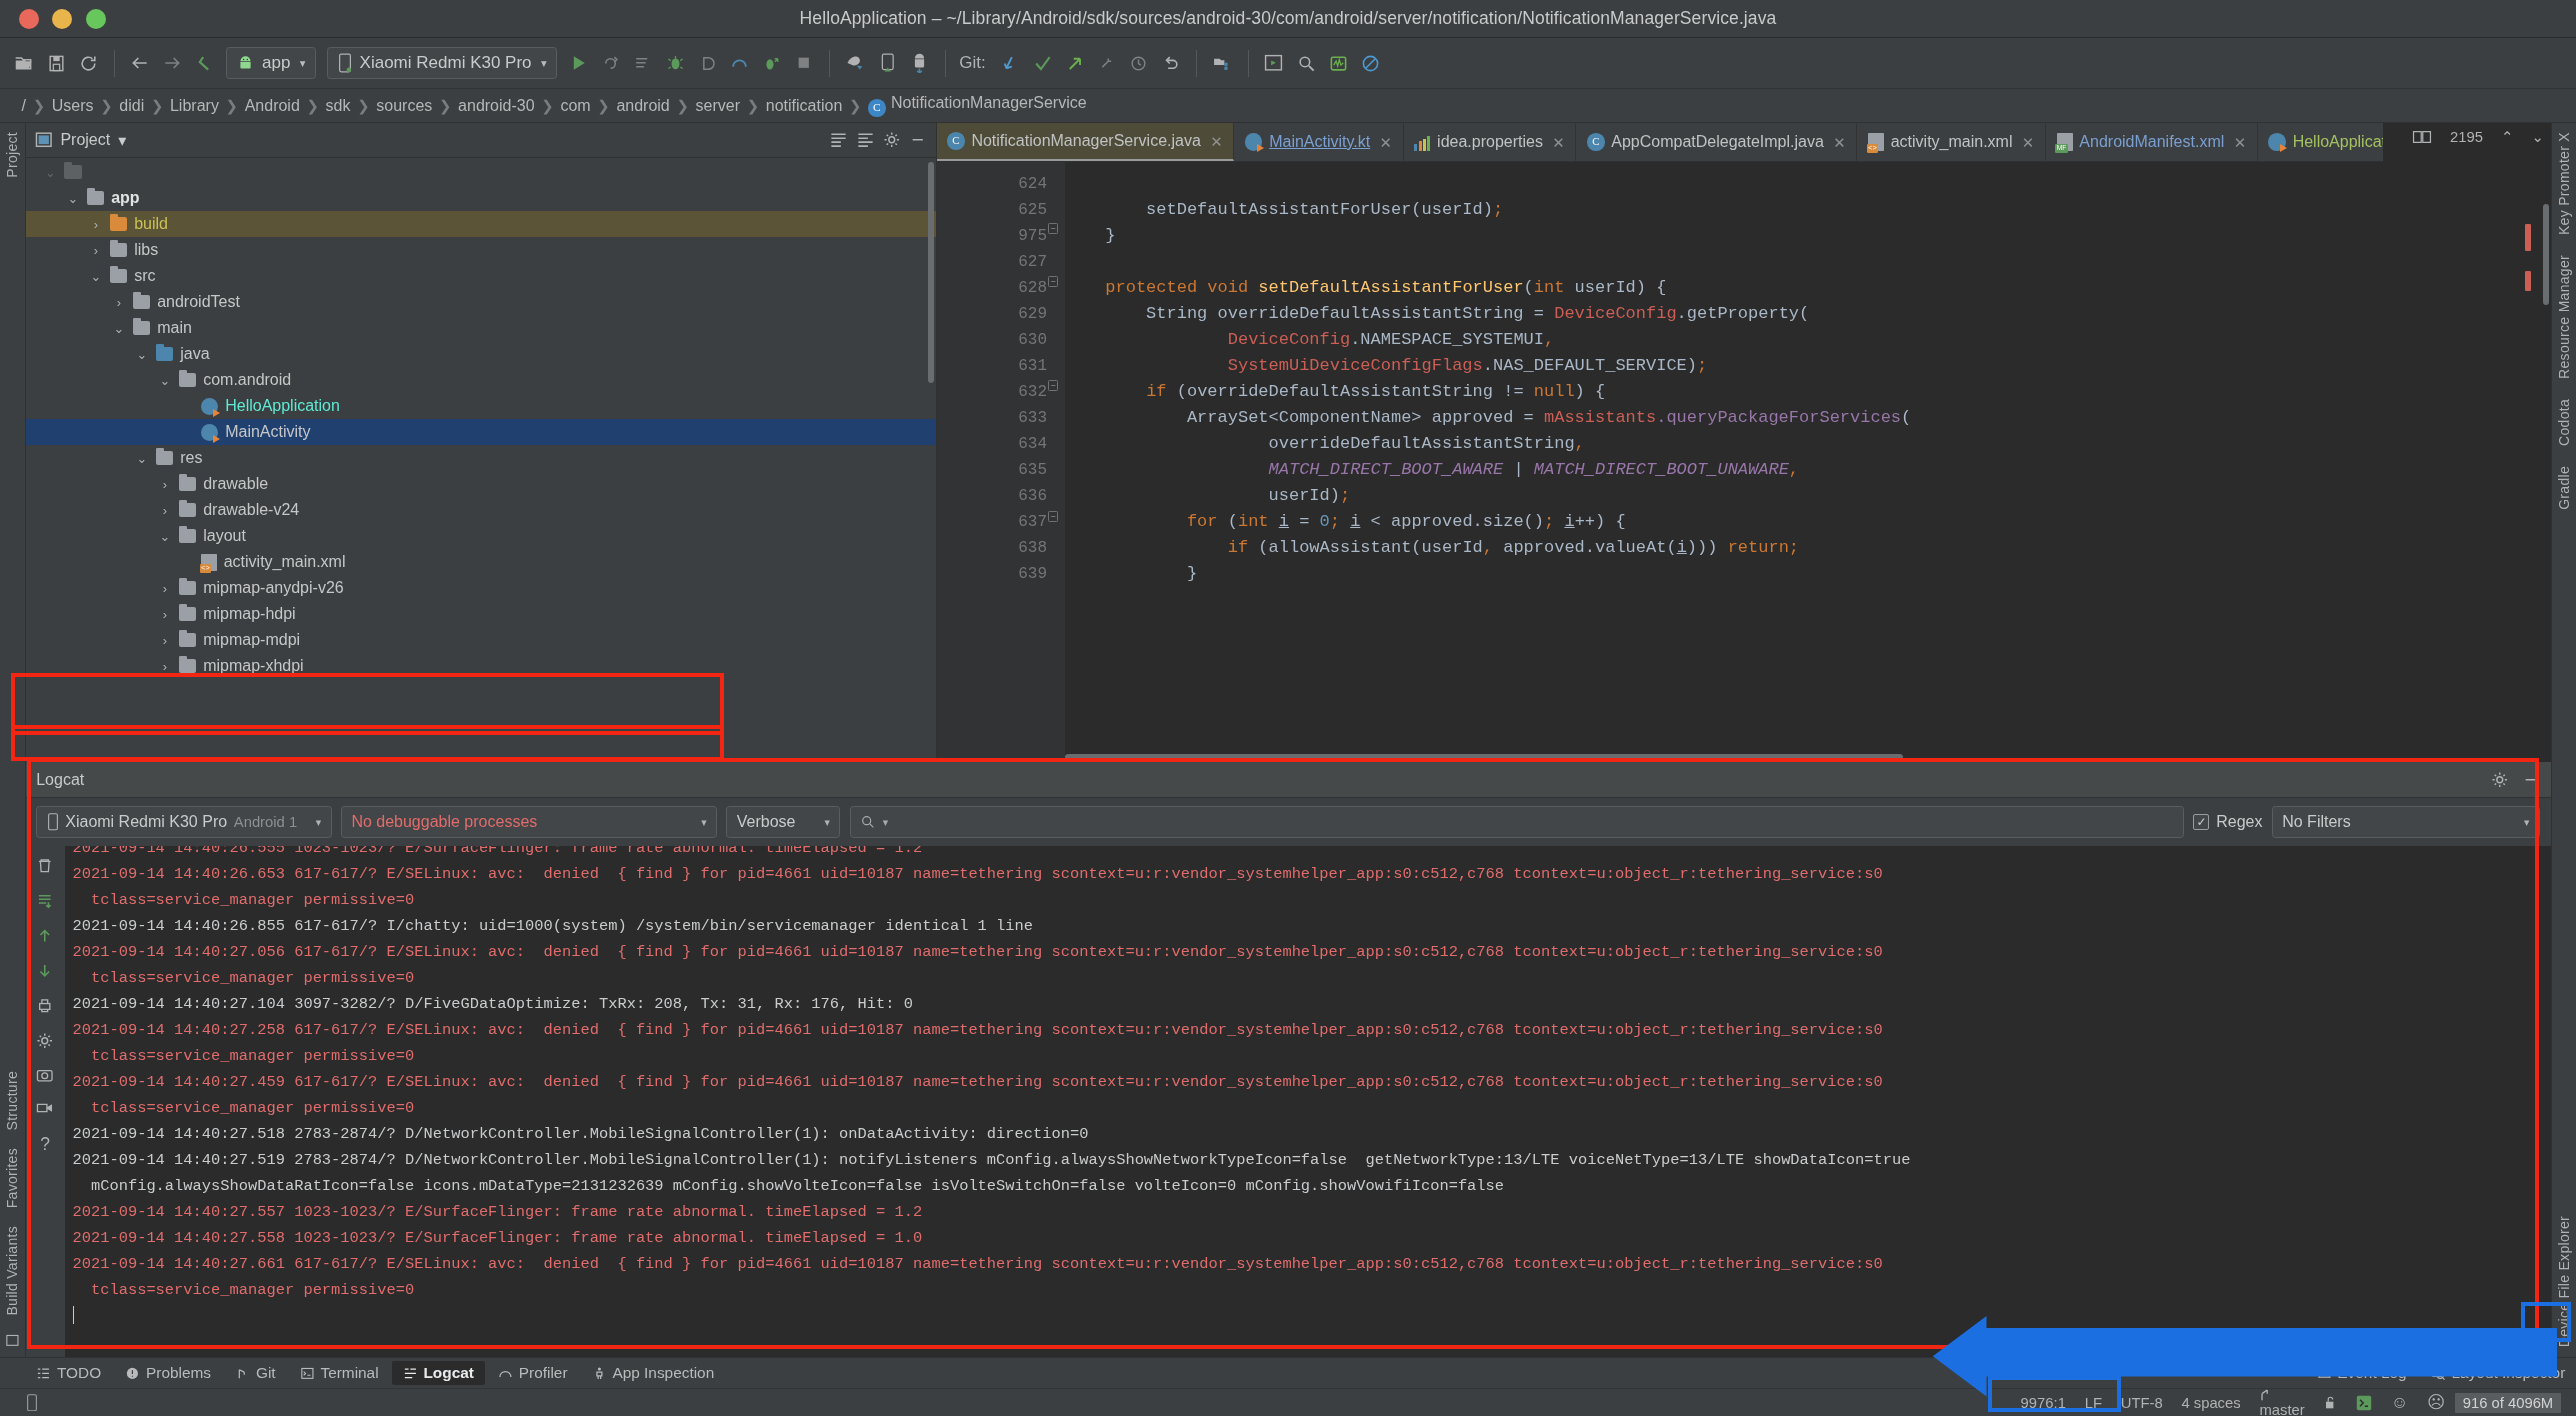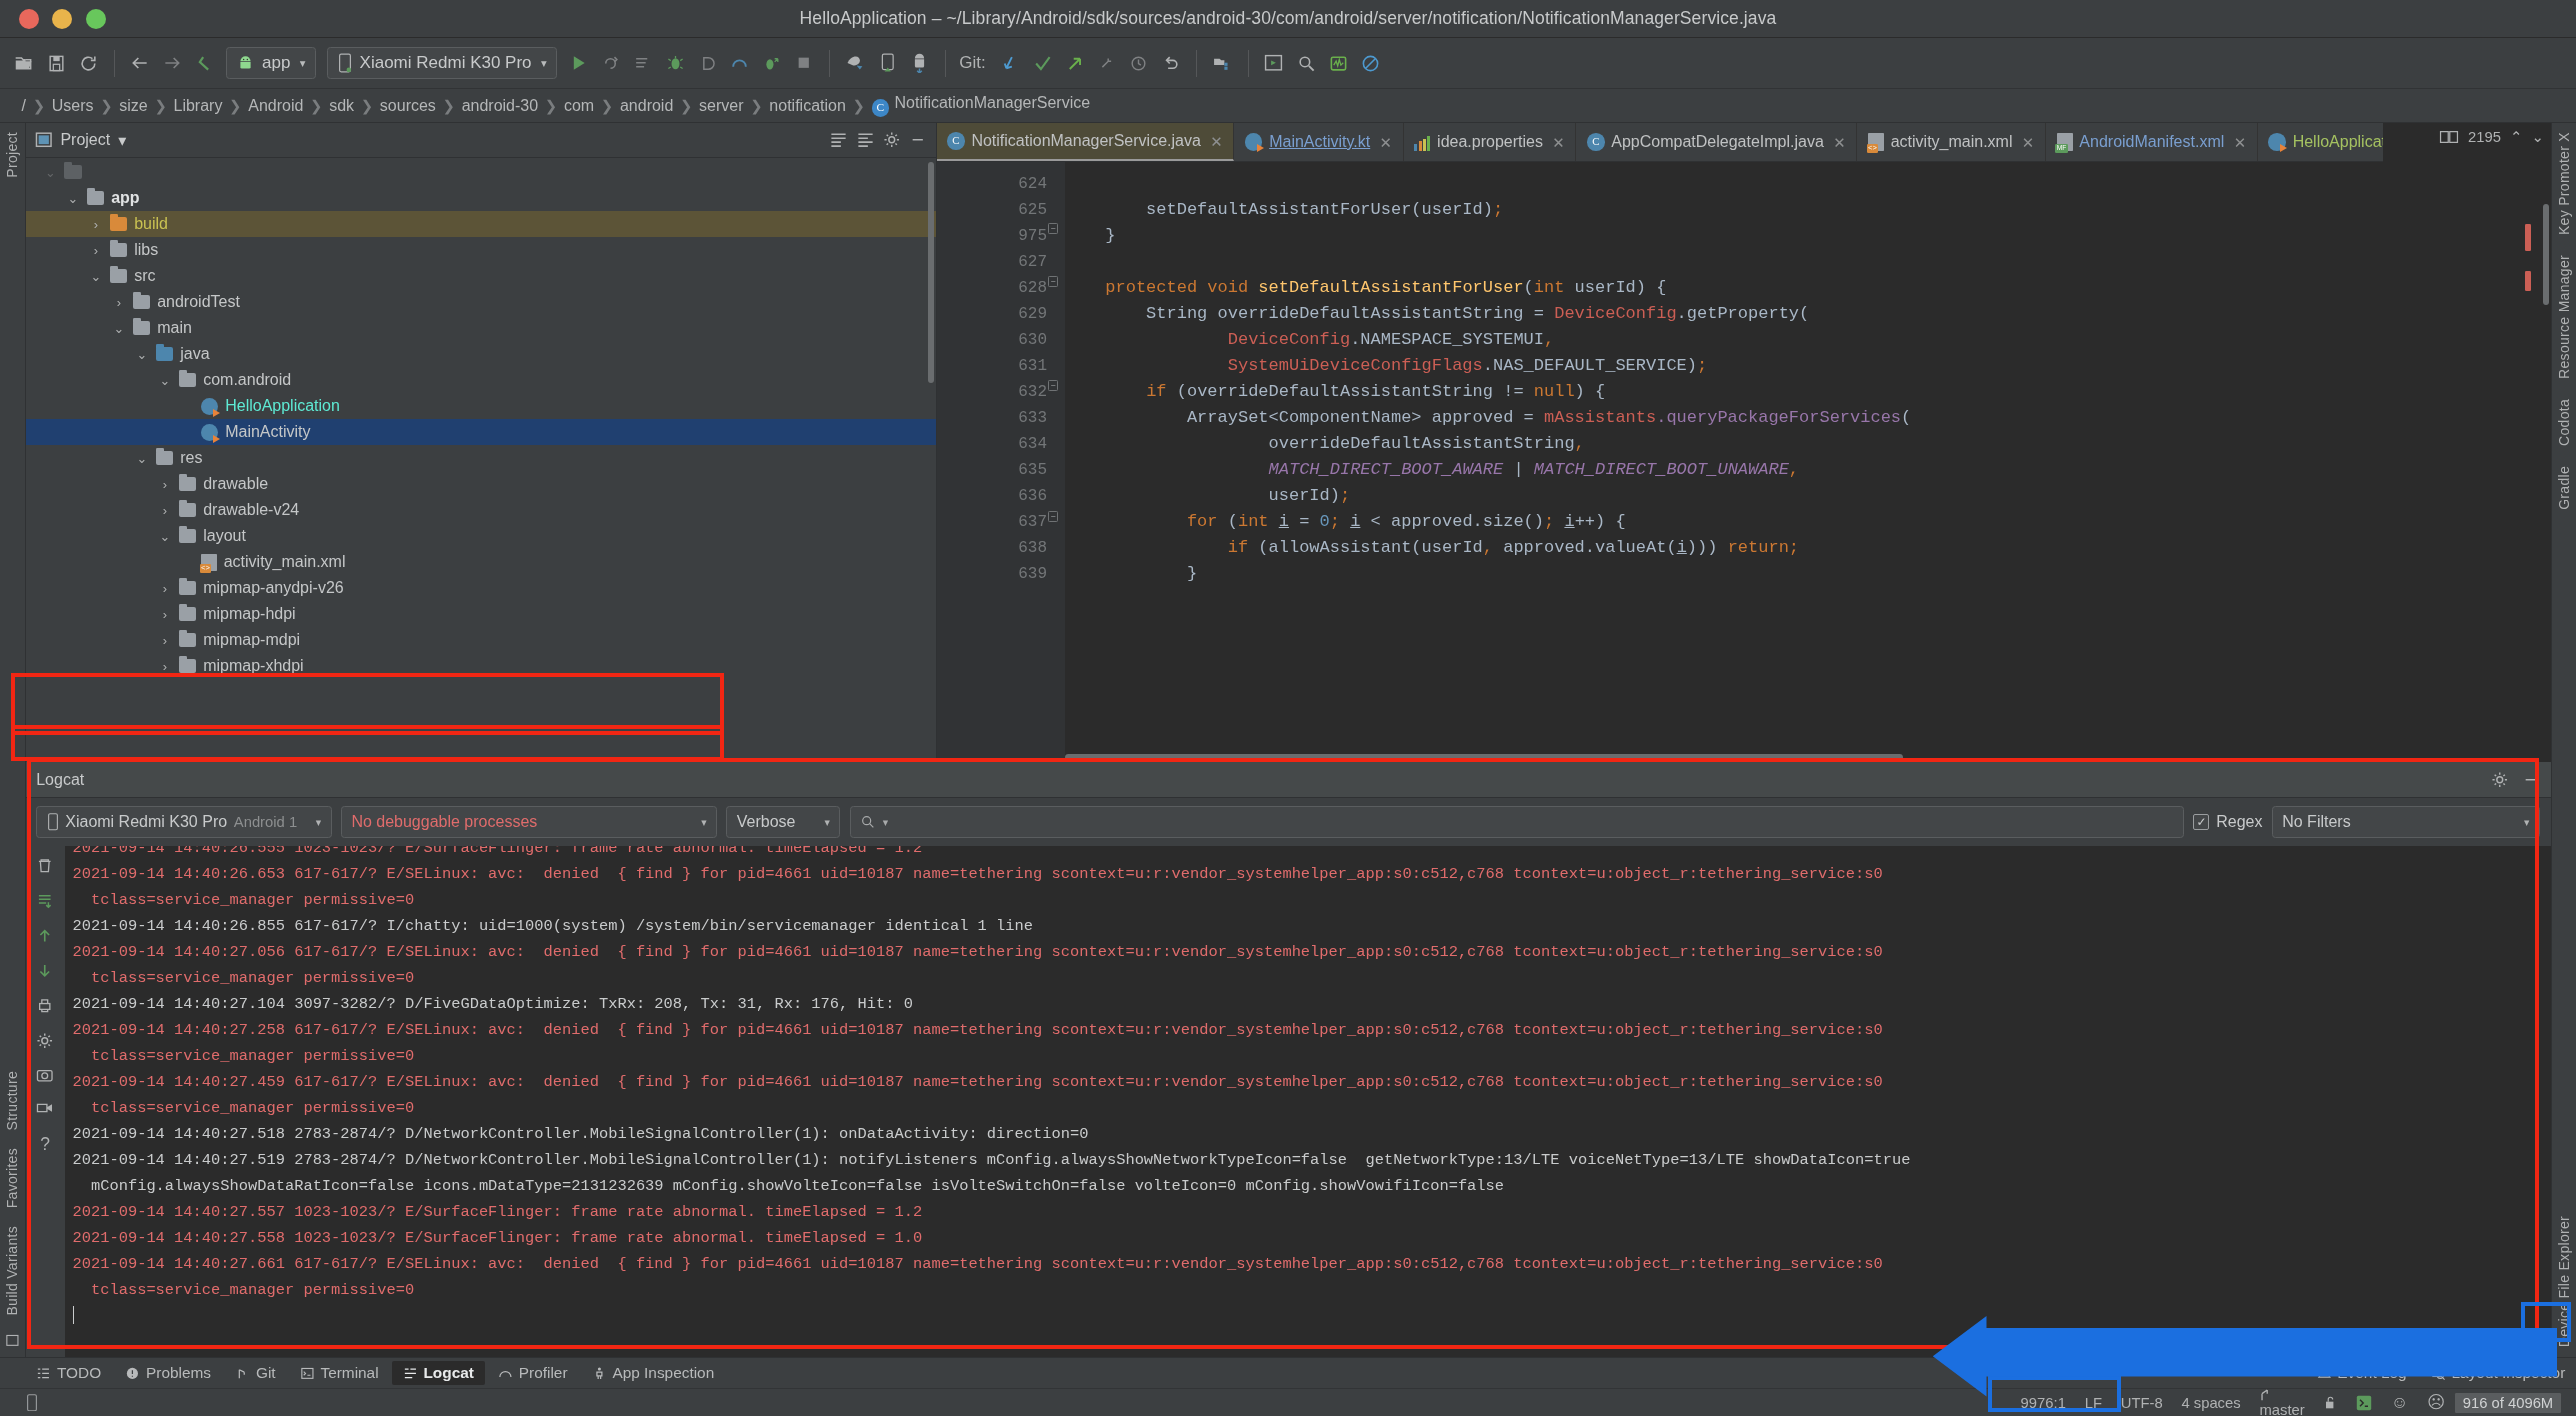--- a/index.html
+++ b/index.html
@@ -256,21 +256,21 @@
   }
   .editor-scrollbar-v {
     position: absolute; right: 1.3px; top: 81px; width: 6.7px; height: 101px;
     background: #6a6d6f; border-radius: 3.4px;
   }
   .editor-right {
     width: 168px; flex: 0 0 168px; background: #2b2b2b; position: relative;
   }
   .insp-bar {
     position: absolute; top: 5.4px; right: 6.7px; display: flex; align-items: center;
-    gap: 9px; font-size: 14.8px; color: #b0b2b3;
+    gap: 18px; font-size: 14.8px; color: #b0b2b3;
   }
   .err-stripe {
     position: absolute; right: 20px; width: 5.4px; background: #cc5f55; border-radius: 1.3px;
   }
 
   
   .logcat {
     flex: 1 1 auto; display: flex; flex-direction: column;
     background: #3c3f41; min-height: 0; position: relative;
   }
@@ -552,21 +552,21 @@
           <path d="M6 18L18 6" stroke="#4d9ad0" stroke-width="2"></path>
         </svg>
     </div>
   </div>
 
   <div class="breadcrumb">
     <span class="crumb">/</span>
     <span class="crumb-sep">❯</span>
     <span class="crumb">Users</span>
     <span class="crumb-sep">❯</span>
-    <span class="crumb">size</span>
+    <span class="crumb">didi</span>
     <span class="crumb-sep">❯</span>
     <span class="crumb">Library</span>
     <span class="crumb-sep">❯</span>
     <span class="crumb">Android</span>
     <span class="crumb-sep">❯</span>
     <span class="crumb">sdk</span>
     <span class="crumb-sep">❯</span>
     <span class="crumb">sources</span>
     <span class="crumb-sep">❯</span>
     <span class="crumb">android-30</span>

